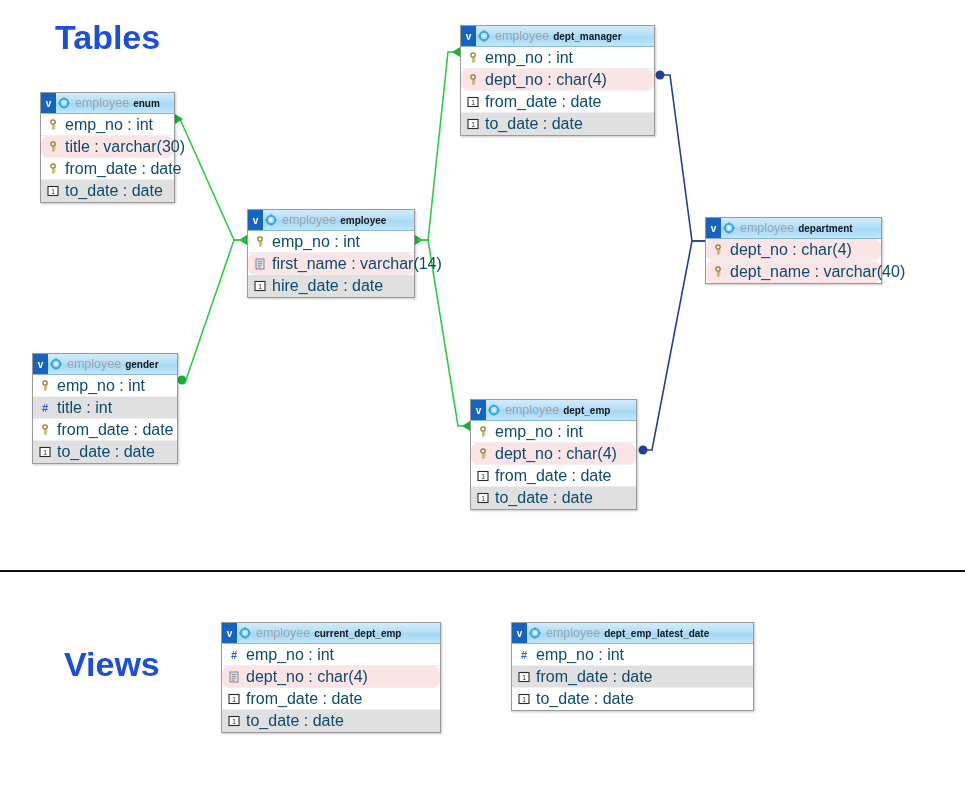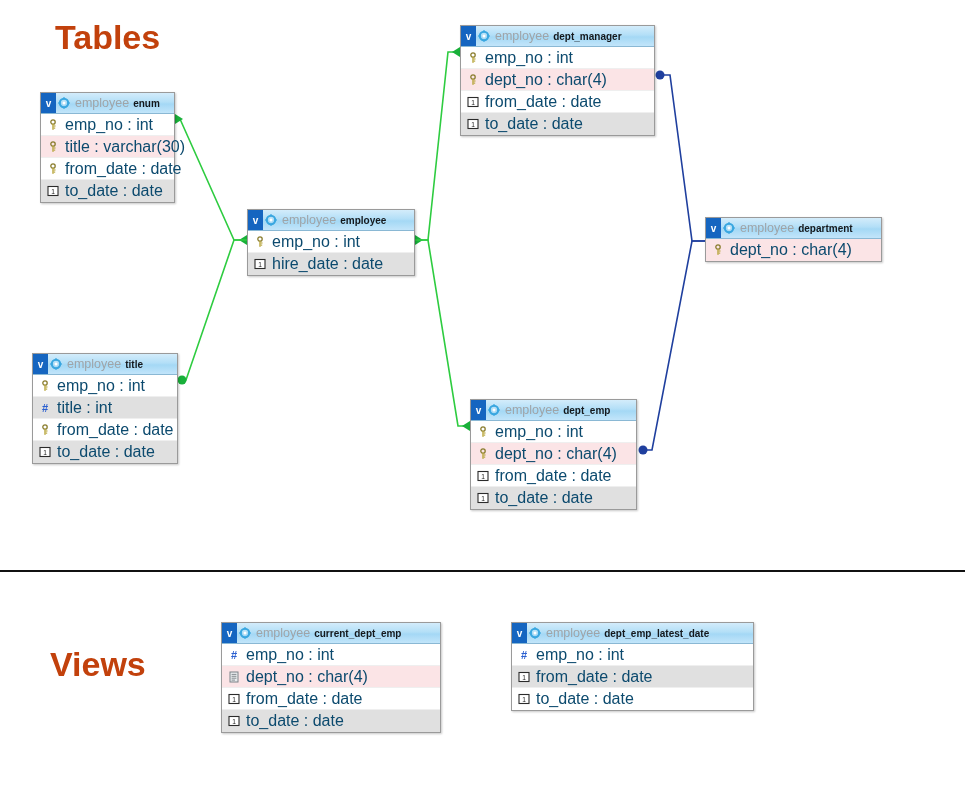--- a/index.html
+++ b/index.html
@@ -19,21 +19,21 @@
     overflow: hidden;
     background: #ffffff;
   }
 
   
   .section-title {
     position: absolute;
     font-family: "Liberation Sans", sans-serif;
     font-weight: bold;
     font-size: 34px;
-    color: #c2410c;
+    color: #1d4ed8;
     letter-spacing: 0px;
     white-space: nowrap;
   }
 
   
   .divider {
     position: absolute;
     left: 0;
     width: 965px;
     height: 0;
@@ -110,21 +110,21 @@
     display: flex;
     align-items: center;
     height: 22px;
     box-sizing: border-box;
     padding-left: 5px;
     background: #ffffff;
     border-bottom: 1px solid #efefef;
     white-space: nowrap;
   }
   .attr-row:last-child { border-bottom: none; }
-  .attr-row.bg-pink  { background: #fbe4e6; }
+  .attr-row.bg-pink  { background: #fbe4e6; border-radius: 7px; }
   .attr-row.bg-grey  { background: #e0e0e0; }
   .attr-row.bg-white { background: #ffffff; }
 
   .attr-icon {
     flex: 0 0 14px;
     width: 14px;
     height: 14px;
     margin-right: 5px;
     display: flex;
     align-items: center;
@@ -171,21 +171,21 @@
     </g>
 
     <g>
       <polyline points="705,241 692,241 652,450 639,450" fill="none" stroke="#1f3f9e" stroke-width="1.6"></polyline>
       <circle cx="643" cy="450" r="4.5" fill="#1f3f9e"></circle>
     </g>
   </svg>
 
   <div class="section-title" id="tables-title" style="left: 55px; top: 18px;">Tables</div>
 
-  <div class="section-title" id="views-title" style="left: 50px; top: 645px;">Views</div>
+  <div class="section-title" id="views-title" style="left: 64px; top: 645px;">Views</div>
 
   <div class="divider" id="section-divider" style="top: 570px; border-top-color: rgb(17, 17, 17);"></div>
 
   <div id="entity-layer">
       <div class="entity" style="left: 40px; top: 92px; width: 135px;">
         <div class="entity-header">
           <div class="hdr-badge">v</div>
           <div class="hdr-gear">
             <svg width="12" height="12" viewBox="0 0 12 12">
               <circle cx="6" cy="6" r="4.2" fill="none" stroke="#3aa7e0" stroke-width="2.1"></circle>
@@ -249,21 +249,21 @@
             <svg width="12" height="12" viewBox="0 0 12 12">
               <circle cx="6" cy="6" r="4.2" fill="none" stroke="#3aa7e0" stroke-width="2.1"></circle>
               <circle cx="6" cy="6" r="1.5" fill="#ffffff"></circle>
               <rect x="5.2" y="0.3" width="1.6" height="2.2" fill="#3aa7e0"></rect>
               <rect x="5.2" y="9.5" width="1.6" height="2.2" fill="#3aa7e0"></rect>
               <rect x="0.3" y="5.2" width="2.2" height="1.6" fill="#3aa7e0"></rect>
               <rect x="9.5" y="5.2" width="2.2" height="1.6" fill="#3aa7e0"></rect>
             </svg>
           </div>
           <span class="hdr-schema">employee</span>
-          <span class="hdr-name">title</span>
+          <span class="hdr-name">gender</span>
         </div>
         <div class="attr-row bg-white">
           <span class="attr-icon">
             <svg width="12" height="12" viewBox="0 0 12 12">
               <circle cx="6" cy="3" r="2.2" fill="none" stroke="#8a7d2e" stroke-width="1.3"></circle>
               <rect x="5.3" y="4.8" width="1.4" height="6" fill="#b8a63c"></rect>
               <rect x="6.7" y="6.4" width="1.8" height="1.2" fill="#b8a63c"></rect>
               <rect x="6.7" y="8.5" width="1.5" height="1.2" fill="#b8a63c"></rect>
             </svg>
           </span>
@@ -314,210 +314,82 @@
           <span class="hdr-schema">employee</span>
           <span class="hdr-name">employee</span>
         </div>
         <div class="attr-row bg-white">
           <span class="attr-icon">
             <svg width="12" height="12" viewBox="0 0 12 12">
               <circle cx="6" cy="3" r="2.2" fill="none" stroke="#8a7d2e" stroke-width="1.3"></circle>
               <rect x="5.3" y="4.8" width="1.4" height="6" fill="#b8a63c"></rect>
               <rect x="6.7" y="6.4" width="1.8" height="1.2" fill="#b8a63c"></rect>
               <rect x="6.7" y="8.5" width="1.5" height="1.2" fill="#b8a63c"></rect>
-            </svg>
-          </span>
-          <span class="attr-label">emp_no : int</span>
-        </div>
-        <div class="attr-row bg-grey">
-          <span class="attr-icon">
-            <svg width="12" height="12" viewBox="0 0 12 12">
-              <rect x="1" y="1.5" width="10" height="9" fill="#ffffff" stroke="#2b2b2b" stroke-width="1.1"></rect>
-              <text x="6" y="8.6" font-size="6.6" text-anchor="middle" fill="#1a1a1a" font-family="Liberation Sans, sans-serif">1</text>
-            </svg>
-          </span>
-          <span class="attr-label">hire_date : date</span>
-        </div>
-      </div>
-      <div class="entity" style="left: 460px; top: 25px; width: 195px;">
-        <div class="entity-header">
-          <div class="hdr-badge">v</div>
-          <div class="hdr-gear">
-            <svg width="12" height="12" viewBox="0 0 12 12">
-              <circle cx="6" cy="6" r="4.2" fill="none" stroke="#3aa7e0" stroke-width="2.1"></circle>
-              <circle cx="6" cy="6" r="1.5" fill="#ffffff"></circle>
-              <rect x="5.2" y="0.3" width="1.6" height="2.2" fill="#3aa7e0"></rect>
-              <rect x="5.2" y="9.5" width="1.6" height="2.2" fill="#3aa7e0"></rect>
-              <rect x="0.3" y="5.2" width="2.2" height="1.6" fill="#3aa7e0"></rect>
-              <rect x="9.5" y="5.2" width="2.2" height="1.6" fill="#3aa7e0"></rect>
-            </svg>
-          </div>
-          <span class="hdr-schema">employee</span>
-          <span class="hdr-name">dept_manager</span>
-        </div>
-        <div class="attr-row bg-white">
-          <span class="attr-icon">
-            <svg width="12" height="12" viewBox="0 0 12 12">
-              <circle cx="6" cy="3" r="2.2" fill="none" stroke="#8a7d2e" stroke-width="1.3"></circle>
-              <rect x="5.3" y="4.8" width="1.4" height="6" fill="#b8a63c"></rect>
-              <rect x="6.7" y="6.4" width="1.8" height="1.2" fill="#b8a63c"></rect>
-              <rect x="6.7" y="8.5" width="1.5" height="1.2" fill="#b8a63c"></rect>
-            </svg>
-          </span>
-          <span class="attr-label">emp_no : int</span>
-        </div>
-        <div class="attr-row bg-pink">
-          <span class="attr-icon">
-            <svg width="12" height="12" viewBox="0 0 12 12">
-              <circle cx="6" cy="3" r="2.2" fill="none" stroke="#8a7d2e" stroke-width="1.3"></circle>
-              <rect x="5.3" y="4.8" width="1.4" height="6" fill="#b8a63c"></rect>
-              <rect x="6.7" y="6.4" width="1.8" height="1.2" fill="#b8a63c"></rect>
-              <rect x="6.7" y="8.5" width="1.5" height="1.2" fill="#b8a63c"></rect>
-            </svg>
-          </span>
-          <span class="attr-label">dept_no : char(4)</span>
-        </div>
-        <div class="attr-row bg-white">
-          <span class="attr-icon">
-            <svg width="12" height="12" viewBox="0 0 12 12">
-              <rect x="1" y="1.5" width="10" height="9" fill="#ffffff" stroke="#2b2b2b" stroke-width="1.1"></rect>
-              <text x="6" y="8.6" font-size="6.6" text-anchor="middle" fill="#1a1a1a" font-family="Liberation Sans, sans-serif">1</text>
-            </svg>
-          </span>
-          <span class="attr-label">from_date : date</span>
-        </div>
-        <div class="attr-row bg-grey">
-          <span class="attr-icon">
-            <svg width="12" height="12" viewBox="0 0 12 12">
-              <rect x="1" y="1.5" width="10" height="9" fill="#ffffff" stroke="#2b2b2b" stroke-width="1.1"></rect>
-              <text x="6" y="8.6" font-size="6.6" text-anchor="middle" fill="#1a1a1a" font-family="Liberation Sans, sans-serif">1</text>
-            </svg>
-          </span>
-          <span class="attr-label">to_date : date</span>
-        </div>
-      </div>
-      <div class="entity" style="left: 470px; top: 399px; width: 167px;">
-        <div class="entity-header">
-          <div class="hdr-badge">v</div>
-          <div class="hdr-gear">
-            <svg width="12" height="12" viewBox="0 0 12 12">
-              <circle cx="6" cy="6" r="4.2" fill="none" stroke="#3aa7e0" stroke-width="2.1"></circle>
-              <circle cx="6" cy="6" r="1.5" fill="#ffffff"></circle>
-              <rect x="5.2" y="0.3" width="1.6" height="2.2" fill="#3aa7e0"></rect>
-              <rect x="5.2" y="9.5" width="1.6" height="2.2" fill="#3aa7e0"></rect>
-              <rect x="0.3" y="5.2" width="2.2" height="1.6" fill="#3aa7e0"></rect>
-              <rect x="9.5" y="5.2" width="2.2" height="1.6" fill="#3aa7e0"></rect>
-            </svg>
-          </div>
-          <span class="hdr-schema">employee</span>
-          <span class="hdr-name">dept_emp</span>
-        </div>
-        <div class="attr-row bg-white">
-          <span class="attr-icon">
-            <svg width="12" height="12" viewBox="0 0 12 12">
-              <circle cx="6" cy="3" r="2.2" fill="none" stroke="#8a7d2e" stroke-width="1.3"></circle>
-              <rect x="5.3" y="4.8" width="1.4" height="6" fill="#b8a63c"></rect>
-              <rect x="6.7" y="6.4" width="1.8" height="1.2" fill="#b8a63c"></rect>
-              <rect x="6.7" y="8.5" width="1.5" height="1.2" fill="#b8a63c"></rect>
-            </svg>
-          </span>
-          <span class="attr-label">emp_no : int</span>
-        </div>
-        <div class="attr-row bg-pink">
-          <span class="attr-icon">
-            <svg width="12" height="12" viewBox="0 0 12 12">
-              <circle cx="6" cy="3" r="2.2" fill="none" stroke="#8a7d2e" stroke-width="1.3"></circle>
-              <rect x="5.3" y="4.8" width="1.4" height="6" fill="#b8a63c"></rect>
-              <rect x="6.7" y="6.4" width="1.8" height="1.2" fill="#b8a63c"></rect>
-              <rect x="6.7" y="8.5" width="1.5" height="1.2" fill="#b8a63c"></rect>
-            </svg>
-          </span>
-          <span class="attr-label">dept_no : char(4)</span>
-        </div>
-        <div class="attr-row bg-white">
-          <span class="attr-icon">
-            <svg width="12" height="12" viewBox="0 0 12 12">
-              <rect x="1" y="1.5" width="10" height="9" fill="#ffffff" stroke="#2b2b2b" stroke-width="1.1"></rect>
-              <text x="6" y="8.6" font-size="6.6" text-anchor="middle" fill="#1a1a1a" font-family="Liberation Sans, sans-serif">1</text>
-            </svg>
-          </span>
-          <span class="attr-label">from_date : date</span>
-        </div>
-        <div class="attr-row bg-grey">
-          <span class="attr-icon">
-            <svg width="12" height="12" viewBox="0 0 12 12">
-              <rect x="1" y="1.5" width="10" height="9" fill="#ffffff" stroke="#2b2b2b" stroke-width="1.1"></rect>
-              <text x="6" y="8.6" font-size="6.6" text-anchor="middle" fill="#1a1a1a" font-family="Liberation Sans, sans-serif">1</text>
-            </svg>
-          </span>
-          <span class="attr-label">to_date : date</span>
-        </div>
-      </div>
-      <div class="entity" style="left: 705px; top: 217px; width: 177px;">
-        <div class="entity-header">
-          <div class="hdr-badge">v</div>
-          <div class="hdr-gear">
-            <svg width="12" height="12" viewBox="0 0 12 12">
-              <circle cx="6" cy="6" r="4.2" fill="none" stroke="#3aa7e0" stroke-width="2.1"></circle>
-              <circle cx="6" cy="6" r="1.5" fill="#ffffff"></circle>
-              <rect x="5.2" y="0.3" width="1.6" height="2.2" fill="#3aa7e0"></rect>
-              <rect x="5.2" y="9.5" width="1.6" height="2.2" fill="#3aa7e0"></rect>
-              <rect x="0.3" y="5.2" width="2.2" height="1.6" fill="#3aa7e0"></rect>
-              <rect x="9.5" y="5.2" width="2.2" height="1.6" fill="#3aa7e0"></rect>
-            </svg>
-          </div>
-          <span class="hdr-schema">employee</span>
-          <span class="hdr-name">department</span>
-        </div>
-        <div class="attr-row bg-pink">
-          <span class="attr-icon">
-            <svg width="12" height="12" viewBox="0 0 12 12">
-              <circle cx="6" cy="3" r="2.2" fill="none" stroke="#8a7d2e" stroke-width="1.3"></circle>
-              <rect x="5.3" y="4.8" width="1.4" height="6" fill="#b8a63c"></rect>
-              <rect x="6.7" y="6.4" width="1.8" height="1.2" fill="#b8a63c"></rect>
-              <rect x="6.7" y="8.5" width="1.5" height="1.2" fill="#b8a63c"></rect>
-            </svg>
-          </span>
-          <span class="attr-label">dept_no : char(4)</span>
-        </div>
-      </div>
-      <div class="entity" style="left: 221px; top: 622px; width: 220px;">
-        <div class="entity-header">
-          <div class="hdr-badge">v</div>
-          <div class="hdr-gear">
-            <svg width="12" height="12" viewBox="0 0 12 12">
-              <circle cx="6" cy="6" r="4.2" fill="none" stroke="#3aa7e0" stroke-width="2.1"></circle>
-              <circle cx="6" cy="6" r="1.5" fill="#ffffff"></circle>
-              <rect x="5.2" y="0.3" width="1.6" height="2.2" fill="#3aa7e0"></rect>
-              <rect x="5.2" y="9.5" width="1.6" height="2.2" fill="#3aa7e0"></rect>
-              <rect x="0.3" y="5.2" width="2.2" height="1.6" fill="#3aa7e0"></rect>
-              <rect x="9.5" y="5.2" width="2.2" height="1.6" fill="#3aa7e0"></rect>
-            </svg>
-          </div>
-          <span class="hdr-schema">employee</span>
-          <span class="hdr-name">current_dept_emp</span>
-        </div>
-        <div class="attr-row bg-white">
-          <span class="attr-icon">
-            <svg width="12" height="12" viewBox="0 0 12 12">
-              <text x="6" y="9.6" font-size="11" font-weight="bold" text-anchor="middle" fill="#2a5fd0" font-family="Liberation Sans, sans-serif">#</text>
             </svg>
           </span>
           <span class="attr-label">emp_no : int</span>
         </div>
         <div class="attr-row bg-pink">
           <span class="attr-icon">
             <svg width="12" height="12" viewBox="0 0 12 12">
               <rect x="2" y="1" width="8" height="10" fill="#e9ecee" stroke="#7b8287" stroke-width="1"></rect>
               <line x1="3.6" y1="3.4" x2="8.4" y2="3.4" stroke="#7b8287" stroke-width="0.9"></line>
               <line x1="3.6" y1="5.3" x2="8.4" y2="5.3" stroke="#7b8287" stroke-width="0.9"></line>
               <line x1="3.6" y1="7.2" x2="8.4" y2="7.2" stroke="#7b8287" stroke-width="0.9"></line>
               <line x1="3.6" y1="9.1" x2="7.0" y2="9.1" stroke="#7b8287" stroke-width="0.9"></line>
             </svg>
           </span>
+          <span class="attr-label">first_name : varchar(14)</span>
+        </div>
+        <div class="attr-row bg-grey">
+          <span class="attr-icon">
+            <svg width="12" height="12" viewBox="0 0 12 12">
+              <rect x="1" y="1.5" width="10" height="9" fill="#ffffff" stroke="#2b2b2b" stroke-width="1.1"></rect>
+              <text x="6" y="8.6" font-size="6.6" text-anchor="middle" fill="#1a1a1a" font-family="Liberation Sans, sans-serif">1</text>
+            </svg>
+          </span>
+          <span class="attr-label">hire_date : date</span>
+        </div>
+      </div>
+      <div class="entity" style="left: 460px; top: 25px; width: 195px;">
+        <div class="entity-header">
+          <div class="hdr-badge">v</div>
+          <div class="hdr-gear">
+            <svg width="12" height="12" viewBox="0 0 12 12">
+              <circle cx="6" cy="6" r="4.2" fill="none" stroke="#3aa7e0" stroke-width="2.1"></circle>
+              <circle cx="6" cy="6" r="1.5" fill="#ffffff"></circle>
+              <rect x="5.2" y="0.3" width="1.6" height="2.2" fill="#3aa7e0"></rect>
+              <rect x="5.2" y="9.5" width="1.6" height="2.2" fill="#3aa7e0"></rect>
+              <rect x="0.3" y="5.2" width="2.2" height="1.6" fill="#3aa7e0"></rect>
+              <rect x="9.5" y="5.2" width="2.2" height="1.6" fill="#3aa7e0"></rect>
+            </svg>
+          </div>
+          <span class="hdr-schema">employee</span>
+          <span class="hdr-name">dept_manager</span>
+        </div>
+        <div class="attr-row bg-white">
+          <span class="attr-icon">
+            <svg width="12" height="12" viewBox="0 0 12 12">
+              <circle cx="6" cy="3" r="2.2" fill="none" stroke="#8a7d2e" stroke-width="1.3"></circle>
+              <rect x="5.3" y="4.8" width="1.4" height="6" fill="#b8a63c"></rect>
+              <rect x="6.7" y="6.4" width="1.8" height="1.2" fill="#b8a63c"></rect>
+              <rect x="6.7" y="8.5" width="1.5" height="1.2" fill="#b8a63c"></rect>
+            </svg>
+          </span>
+          <span class="attr-label">emp_no : int</span>
+        </div>
+        <div class="attr-row bg-pink">
+          <span class="attr-icon">
+            <svg width="12" height="12" viewBox="0 0 12 12">
+              <circle cx="6" cy="3" r="2.2" fill="none" stroke="#8a7d2e" stroke-width="1.3"></circle>
+              <rect x="5.3" y="4.8" width="1.4" height="6" fill="#b8a63c"></rect>
+              <rect x="6.7" y="6.4" width="1.8" height="1.2" fill="#b8a63c"></rect>
+              <rect x="6.7" y="8.5" width="1.5" height="1.2" fill="#b8a63c"></rect>
+            </svg>
+          </span>
           <span class="attr-label">dept_no : char(4)</span>
         </div>
         <div class="attr-row bg-white">
           <span class="attr-icon">
             <svg width="12" height="12" viewBox="0 0 12 12">
               <rect x="1" y="1.5" width="10" height="9" fill="#ffffff" stroke="#2b2b2b" stroke-width="1.1"></rect>
               <text x="6" y="8.6" font-size="6.6" text-anchor="middle" fill="#1a1a1a" font-family="Liberation Sans, sans-serif">1</text>
             </svg>
           </span>
           <span class="attr-label">from_date : date</span>
@@ -525,20 +397,171 @@
         <div class="attr-row bg-grey">
           <span class="attr-icon">
             <svg width="12" height="12" viewBox="0 0 12 12">
               <rect x="1" y="1.5" width="10" height="9" fill="#ffffff" stroke="#2b2b2b" stroke-width="1.1"></rect>
               <text x="6" y="8.6" font-size="6.6" text-anchor="middle" fill="#1a1a1a" font-family="Liberation Sans, sans-serif">1</text>
             </svg>
           </span>
           <span class="attr-label">to_date : date</span>
         </div>
       </div>
+      <div class="entity" style="left: 470px; top: 399px; width: 167px;">
+        <div class="entity-header">
+          <div class="hdr-badge">v</div>
+          <div class="hdr-gear">
+            <svg width="12" height="12" viewBox="0 0 12 12">
+              <circle cx="6" cy="6" r="4.2" fill="none" stroke="#3aa7e0" stroke-width="2.1"></circle>
+              <circle cx="6" cy="6" r="1.5" fill="#ffffff"></circle>
+              <rect x="5.2" y="0.3" width="1.6" height="2.2" fill="#3aa7e0"></rect>
+              <rect x="5.2" y="9.5" width="1.6" height="2.2" fill="#3aa7e0"></rect>
+              <rect x="0.3" y="5.2" width="2.2" height="1.6" fill="#3aa7e0"></rect>
+              <rect x="9.5" y="5.2" width="2.2" height="1.6" fill="#3aa7e0"></rect>
+            </svg>
+          </div>
+          <span class="hdr-schema">employee</span>
+          <span class="hdr-name">dept_emp</span>
+        </div>
+        <div class="attr-row bg-white">
+          <span class="attr-icon">
+            <svg width="12" height="12" viewBox="0 0 12 12">
+              <circle cx="6" cy="3" r="2.2" fill="none" stroke="#8a7d2e" stroke-width="1.3"></circle>
+              <rect x="5.3" y="4.8" width="1.4" height="6" fill="#b8a63c"></rect>
+              <rect x="6.7" y="6.4" width="1.8" height="1.2" fill="#b8a63c"></rect>
+              <rect x="6.7" y="8.5" width="1.5" height="1.2" fill="#b8a63c"></rect>
+            </svg>
+          </span>
+          <span class="attr-label">emp_no : int</span>
+        </div>
+        <div class="attr-row bg-pink">
+          <span class="attr-icon">
+            <svg width="12" height="12" viewBox="0 0 12 12">
+              <circle cx="6" cy="3" r="2.2" fill="none" stroke="#8a7d2e" stroke-width="1.3"></circle>
+              <rect x="5.3" y="4.8" width="1.4" height="6" fill="#b8a63c"></rect>
+              <rect x="6.7" y="6.4" width="1.8" height="1.2" fill="#b8a63c"></rect>
+              <rect x="6.7" y="8.5" width="1.5" height="1.2" fill="#b8a63c"></rect>
+            </svg>
+          </span>
+          <span class="attr-label">dept_no : char(4)</span>
+        </div>
+        <div class="attr-row bg-white">
+          <span class="attr-icon">
+            <svg width="12" height="12" viewBox="0 0 12 12">
+              <rect x="1" y="1.5" width="10" height="9" fill="#ffffff" stroke="#2b2b2b" stroke-width="1.1"></rect>
+              <text x="6" y="8.6" font-size="6.6" text-anchor="middle" fill="#1a1a1a" font-family="Liberation Sans, sans-serif">1</text>
+            </svg>
+          </span>
+          <span class="attr-label">from_date : date</span>
+        </div>
+        <div class="attr-row bg-grey">
+          <span class="attr-icon">
+            <svg width="12" height="12" viewBox="0 0 12 12">
+              <rect x="1" y="1.5" width="10" height="9" fill="#ffffff" stroke="#2b2b2b" stroke-width="1.1"></rect>
+              <text x="6" y="8.6" font-size="6.6" text-anchor="middle" fill="#1a1a1a" font-family="Liberation Sans, sans-serif">1</text>
+            </svg>
+          </span>
+          <span class="attr-label">to_date : date</span>
+        </div>
+      </div>
+      <div class="entity" style="left: 705px; top: 217px; width: 177px;">
+        <div class="entity-header">
+          <div class="hdr-badge">v</div>
+          <div class="hdr-gear">
+            <svg width="12" height="12" viewBox="0 0 12 12">
+              <circle cx="6" cy="6" r="4.2" fill="none" stroke="#3aa7e0" stroke-width="2.1"></circle>
+              <circle cx="6" cy="6" r="1.5" fill="#ffffff"></circle>
+              <rect x="5.2" y="0.3" width="1.6" height="2.2" fill="#3aa7e0"></rect>
+              <rect x="5.2" y="9.5" width="1.6" height="2.2" fill="#3aa7e0"></rect>
+              <rect x="0.3" y="5.2" width="2.2" height="1.6" fill="#3aa7e0"></rect>
+              <rect x="9.5" y="5.2" width="2.2" height="1.6" fill="#3aa7e0"></rect>
+            </svg>
+          </div>
+          <span class="hdr-schema">employee</span>
+          <span class="hdr-name">department</span>
+        </div>
+        <div class="attr-row bg-pink">
+          <span class="attr-icon">
+            <svg width="12" height="12" viewBox="0 0 12 12">
+              <circle cx="6" cy="3" r="2.2" fill="none" stroke="#8a7d2e" stroke-width="1.3"></circle>
+              <rect x="5.3" y="4.8" width="1.4" height="6" fill="#b8a63c"></rect>
+              <rect x="6.7" y="6.4" width="1.8" height="1.2" fill="#b8a63c"></rect>
+              <rect x="6.7" y="8.5" width="1.5" height="1.2" fill="#b8a63c"></rect>
+            </svg>
+          </span>
+          <span class="attr-label">dept_no : char(4)</span>
+        </div>
+        <div class="attr-row bg-pink">
+          <span class="attr-icon">
+            <svg width="12" height="12" viewBox="0 0 12 12">
+              <circle cx="6" cy="3" r="2.2" fill="none" stroke="#8a7d2e" stroke-width="1.3"></circle>
+              <rect x="5.3" y="4.8" width="1.4" height="6" fill="#b8a63c"></rect>
+              <rect x="6.7" y="6.4" width="1.8" height="1.2" fill="#b8a63c"></rect>
+              <rect x="6.7" y="8.5" width="1.5" height="1.2" fill="#b8a63c"></rect>
+            </svg>
+          </span>
+          <span class="attr-label">dept_name : varchar(40)</span>
+        </div>
+      </div>
+      <div class="entity" style="left: 221px; top: 622px; width: 220px;">
+        <div class="entity-header">
+          <div class="hdr-badge">v</div>
+          <div class="hdr-gear">
+            <svg width="12" height="12" viewBox="0 0 12 12">
+              <circle cx="6" cy="6" r="4.2" fill="none" stroke="#3aa7e0" stroke-width="2.1"></circle>
+              <circle cx="6" cy="6" r="1.5" fill="#ffffff"></circle>
+              <rect x="5.2" y="0.3" width="1.6" height="2.2" fill="#3aa7e0"></rect>
+              <rect x="5.2" y="9.5" width="1.6" height="2.2" fill="#3aa7e0"></rect>
+              <rect x="0.3" y="5.2" width="2.2" height="1.6" fill="#3aa7e0"></rect>
+              <rect x="9.5" y="5.2" width="2.2" height="1.6" fill="#3aa7e0"></rect>
+            </svg>
+          </div>
+          <span class="hdr-schema">employee</span>
+          <span class="hdr-name">current_dept_emp</span>
+        </div>
+        <div class="attr-row bg-white">
+          <span class="attr-icon">
+            <svg width="12" height="12" viewBox="0 0 12 12">
+              <text x="6" y="9.6" font-size="11" font-weight="bold" text-anchor="middle" fill="#2a5fd0" font-family="Liberation Sans, sans-serif">#</text>
+            </svg>
+          </span>
+          <span class="attr-label">emp_no : int</span>
+        </div>
+        <div class="attr-row bg-pink">
+          <span class="attr-icon">
+            <svg width="12" height="12" viewBox="0 0 12 12">
+              <rect x="2" y="1" width="8" height="10" fill="#e9ecee" stroke="#7b8287" stroke-width="1"></rect>
+              <line x1="3.6" y1="3.4" x2="8.4" y2="3.4" stroke="#7b8287" stroke-width="0.9"></line>
+              <line x1="3.6" y1="5.3" x2="8.4" y2="5.3" stroke="#7b8287" stroke-width="0.9"></line>
+              <line x1="3.6" y1="7.2" x2="8.4" y2="7.2" stroke="#7b8287" stroke-width="0.9"></line>
+              <line x1="3.6" y1="9.1" x2="7.0" y2="9.1" stroke="#7b8287" stroke-width="0.9"></line>
+            </svg>
+          </span>
+          <span class="attr-label">dept_no : char(4)</span>
+        </div>
+        <div class="attr-row bg-white">
+          <span class="attr-icon">
+            <svg width="12" height="12" viewBox="0 0 12 12">
+              <rect x="1" y="1.5" width="10" height="9" fill="#ffffff" stroke="#2b2b2b" stroke-width="1.1"></rect>
+              <text x="6" y="8.6" font-size="6.6" text-anchor="middle" fill="#1a1a1a" font-family="Liberation Sans, sans-serif">1</text>
+            </svg>
+          </span>
+          <span class="attr-label">from_date : date</span>
+        </div>
+        <div class="attr-row bg-grey">
+          <span class="attr-icon">
+            <svg width="12" height="12" viewBox="0 0 12 12">
+              <rect x="1" y="1.5" width="10" height="9" fill="#ffffff" stroke="#2b2b2b" stroke-width="1.1"></rect>
+              <text x="6" y="8.6" font-size="6.6" text-anchor="middle" fill="#1a1a1a" font-family="Liberation Sans, sans-serif">1</text>
+            </svg>
+          </span>
+          <span class="attr-label">to_date : date</span>
+        </div>
+      </div>
       <div class="entity" style="left: 511px; top: 622px; width: 243px;">
         <div class="entity-header">
           <div class="hdr-badge">v</div>
           <div class="hdr-gear">
             <svg width="12" height="12" viewBox="0 0 12 12">
               <circle cx="6" cy="6" r="4.2" fill="none" stroke="#3aa7e0" stroke-width="2.1"></circle>
               <circle cx="6" cy="6" r="1.5" fill="#ffffff"></circle>
               <rect x="5.2" y="0.3" width="1.6" height="2.2" fill="#3aa7e0"></rect>
               <rect x="5.2" y="9.5" width="1.6" height="2.2" fill="#3aa7e0"></rect>
               <rect x="0.3" y="5.2" width="2.2" height="1.6" fill="#3aa7e0"></rect>

